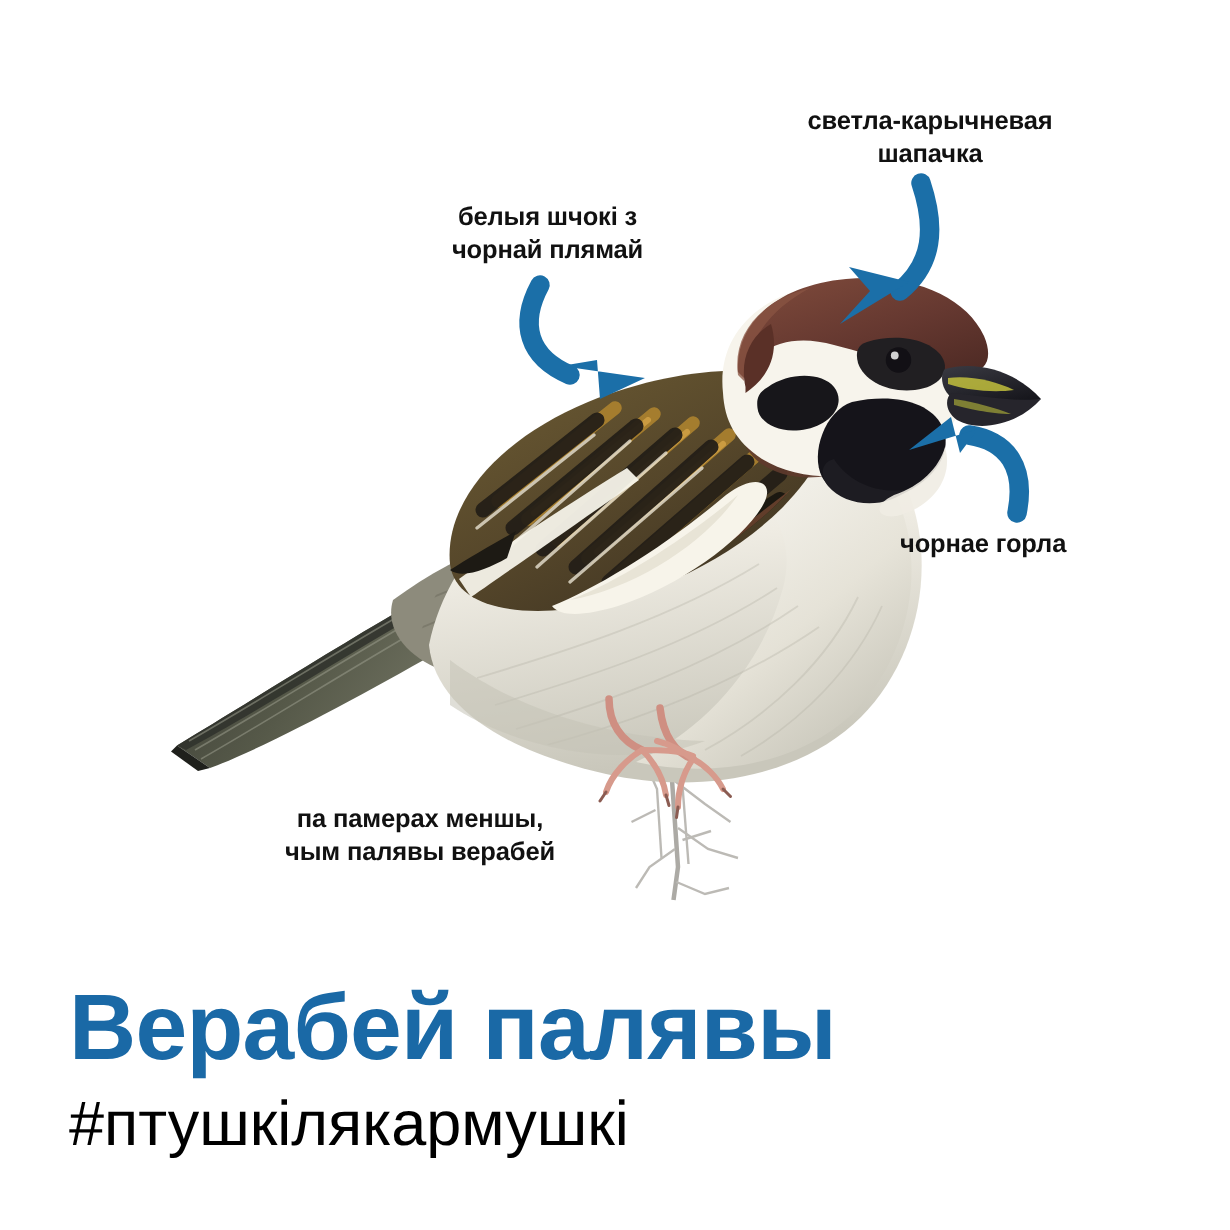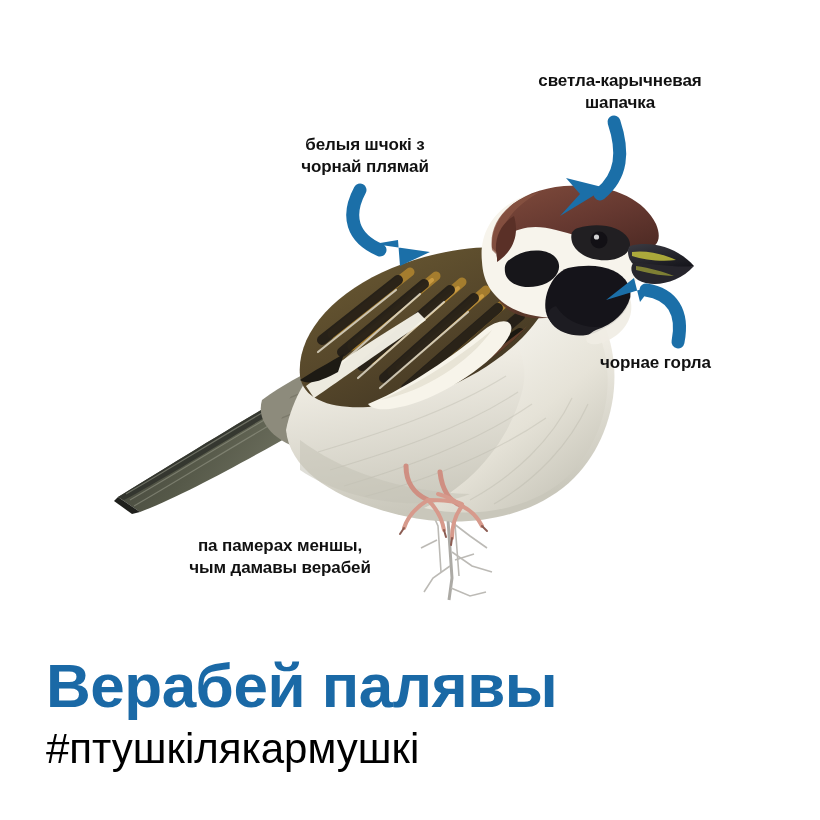--- a/index.html
+++ b/index.html
@@ -272,19 +272,19 @@
 
   <div class="label" id="label-cap">светла-карычневая
 шапачка</div>
 
   <div class="label" id="label-throat">чорнае горла</div>
 
   <div class="label" id="label-cheek">белыя шчокі з
 чорнай плямай</div>
 
   <div class="label" id="label-size">па памерах меншы,
-чым дамавы верабей</div>
+чым палявы верабей</div>
 
   <div class="title">Верабей палявы</div>
 
   <div class="hashtag">#птушкілякармушкі</div>
 
 </div>
 
 </body></html>

